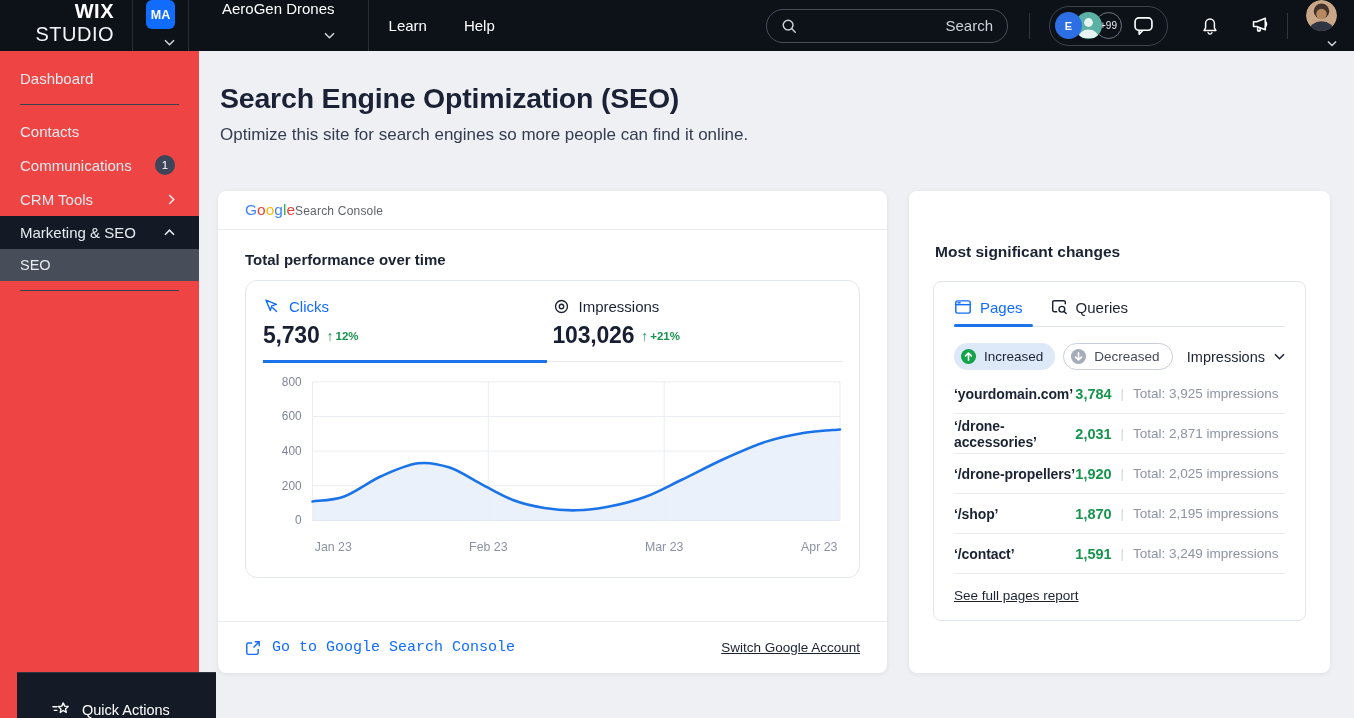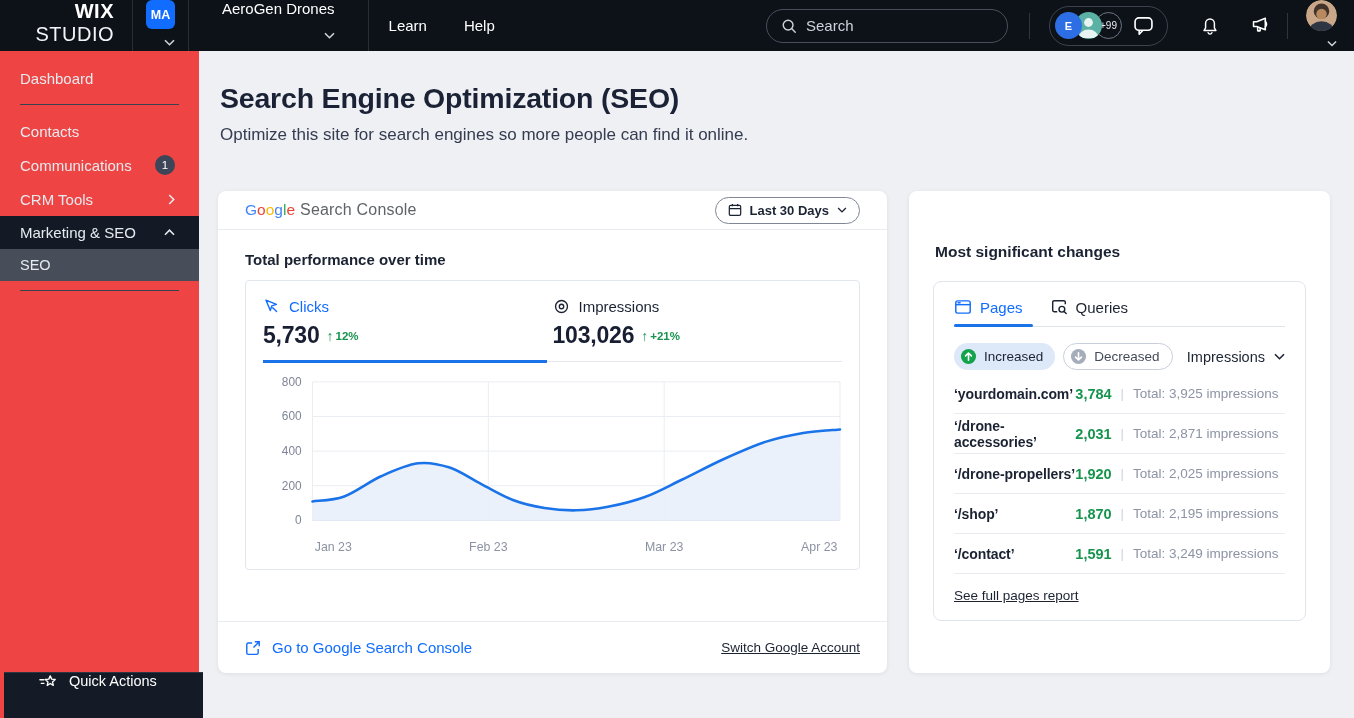--- a/index.html
+++ b/index.html
@@ -13,76 +13,76 @@
   .logo-seg { padding:0 18px; width:133px; }
   .logo-wix { font-size:20px; font-weight:800; letter-spacing:.5px; }
   .logo-studio { font-size:20px; font-weight:300; letter-spacing:.5px; margin-left:3px; color:#f2f4f7; }
   .acct-seg { padding:0 13px; gap:10px; }
   .ma-badge { width:29px; height:29px; border-radius:6px; background:#116dff; color:#fff; font-size:12.5px; font-weight:700; display:flex; align-items:center; justify-content:center; }
   .site-seg { padding:0 33px; gap:15px; font-size:15px; }
   .nav-links { display:flex; gap:37px; padding:0 0 0 20px; font-size:15px;text-align:center; }
   .nav-link { cursor:pointer; }
   .tb-spacer { flex:1; }
   .search-pill { width:242px; height:34px; border:1.5px solid #49505d; border-radius:17px; display:flex; align-items:center; padding:0 14px; gap:9px; margin-right:21px; background:transparent; }
-  .search-pill input { background:transparent; border:none; outline:none; color:#e7eaef; font-size:15px; width:100%; font-family:"Liberation Sans",sans-serif; }
+  .search-pill input { background:transparent; border:none; outline:none; color:#e7eaef; font-size:15px; width:100%; font-family:"Liberation Sans",sans-serif;text-align:right; }
   .search-pill input::placeholder { color:#cdd3dc; }
   .tb-divider { width:1px; height:26px; background:#2d3442; }
   .people-pill { height:40px; border:1.5px solid #3c434f; border-radius:20px; display:flex; align-items:center; padding:0 12px 0 5px; margin:0 17px 0 19px; gap:0; }
   .av { width:27px; height:27px; border-radius:50%; display:flex; align-items:center; justify-content:center; font-size:11px; font-weight:700; }
   .av-e { background:#2e6ee4; z-index:3; }
   .av-teal { background:#5bb2a4; margin-left:-7px; z-index:2; overflow:hidden; }
   .av-count { border:1.5px solid #6e7684; background:transparent; margin-left:-7px; z-index:1; font-size:10px; font-weight:400; color:#e8ebf0; }
   .chat-icon { margin-left:10px; }
   .tb-icon { margin:0 14px; cursor:pointer; }
   .profile-seg { padding:0 17px 0 18px; gap:9px; }
   .profile-avatar { width:31px; height:31px; border-radius:50%; overflow:hidden; }
 
   
   .sidebar { position:absolute; left:0; top:51px; width:199px; height:667px; background:#ef4444; color:#e7eaef; z-index:20; }
   .sb-item { height:34px; display:flex; align-items:center; justify-content:space-between; padding:0 24px 0 20px; font-size:15px; cursor:pointer; }
   .sb-item:first-child { margin-top:10px; }
   .sb-div { height:1px; background:#3a4150; margin:9px 20px; }
   .sb-badge { width:20px; height:20px; border-radius:50%; background:#3d4658; color:#fff; font-size:11.5px; display:flex; align-items:center; justify-content:center; }
   .sb-marketing { background:#131a26; height:33px; }
   .sb-sub { background:#474d59; height:32px; padding-left:20px; font-size:14.5px; justify-content:flex-start; }
-  .quick-actions { position:absolute; left:4px; bottom:0; width:199px; height:46px; background:#151b26; border-top:1px solid #2e3542; display:flex; align-items:flex-start; gap:11px; padding-left:34px; font-size:14.5px; color:#fff; cursor:pointer; }
+  .quick-actions { position:absolute; left:17px; bottom:0; width:199px; height:46px; background:#151b26; border-top:1px solid #2e3542; display:flex; align-items:flex-end; gap:11px; padding-left:34px; font-size:14.5px; color:#fff; cursor:pointer; }
 
   
   .main { position:absolute; left:199px; top:51px; width:1155px; height:667px; background:#eef0f4; }
   .page-title { position:absolute; left:21px; top:31px; font-size:28.5px; font-weight:700; color:#1b2236; letter-spacing:-.2px; }
   .page-subtitle { position:absolute; left:21px; top:74px; font-size:17px; color:#353c50; }
 
   .card { position:absolute; background:#fff; border-radius:8px; box-shadow:0 1px 4px rgba(22,29,41,.08); }
   .card-left { left:19px; top:140px; width:669px; height:482px; }
   .card-right { left:710px; top:140px; width:421px; height:482px; }
 
   
   .gsc-header { height:39px; display:flex; align-items:center; justify-content:space-between; padding:0 27px; border-bottom:1px solid #e9ecf1; }
   .gsc-logo { font-size:15.5px; display:flex; align-items:baseline; }
   .gl { font-weight:400; }
   .c-blue{color:#4285F4}.c-red{color:#EA4335}.c-yellow{color:#FBBC05}.c-green{color:#34A853}
-  .gsc-name { color:#5f6368; margin-left:5px; letter-spacing:.2px; font-size:16px; }
+  .gsc-name { color:#5f6368; letter-spacing:.2px; font-size:12px; }
   .range-btn { border:1px solid #7f8795; border-radius:16px; height:27px; display:flex; align-items:center; gap:8px; padding:0 12px; font-size:13px; font-weight:700; color:#1b2333; cursor:pointer; background:#fff; }
   .section-title { margin:21px 27px 12px; font-size:15px; font-weight:700; color:#1b2333; }
-  .chart-card { margin:0 27px; border:1px solid #e2e6ed; border-radius:4px; padding:17px 17px 12px; }
+  .chart-card { margin:0 27px; border:1px solid #e2e6ed; border-radius:12px; padding:17px 17px 20px; }
   .metrics { display:flex; }
   .metric { width:50%; cursor:pointer; }
   .metric-label { display:flex; align-items:center; gap:9px; font-size:15px; }
   .metric-clicks .metric-label { color:#116dff; font-weight:400; }
   .metric-impr .metric-label { color:#1b2333; }
   .metric-value-row { display:flex; align-items:center; gap:7px; margin-top:7px; }
   .metric-value { font-size:23px; font-weight:700; color:#181f33; letter-spacing:-.2px; }
   .delta { color:#16944e; font-size:11.5px; font-weight:700; display:flex; align-items:center; gap:2px; }
   .delta .arrow { font-size:14px; font-weight:400; }
   .indicator { display:flex; align-items:center; margin-top:11px; }
   .ind-blue { width:49%; height:3px; background:#1a73e8; }
   .ind-gray { flex:1; height:1.5px; background:#e5e8ee; }
   .chart-svg { width:100%; height:186px; margin-top:8px; display:block; }
   .gsc-footer { position:absolute; left:0; right:0; bottom:0; height:52px; border-top:1px solid #e9ecf1; display:flex; align-items:center; justify-content:space-between; padding:0 27px; }
-  .gsc-link { display:flex; align-items:center; gap:11px; color:#116dff; font-size:15px; cursor:pointer; }
+  .gsc-link { display:flex; align-items:center; gap:11px; color:#116dff; font-size:15px; cursor:pointer;font-family:Liberation Mono, monospace; }
   .switch-link { font-size:13.5px; color:#1b2333; text-decoration:underline; cursor:pointer; }
 
   
   .changes-title { margin:52px 26px 20px; font-size:15.5px; font-weight:700; color:#1b2333; }
   .changes-card { margin:0 24px; border:1px solid #e0e5ec; border-radius:8px; padding:16px 20px 16px; }
   .tabs { display:flex; gap:27px; }
   .tab { display:flex; align-items:center; gap:8px; font-size:15px; cursor:pointer; padding-bottom:11px; }
   .tab-pages { color:#116dff; }
   .tab-queries { color:#1b2333; }
   .tab-line { position:relative; height:3px; margin-top:-3px; }
@@ -238,34 +238,20 @@
     <div class="gsc-header">
       <div class="gsc-logo">
         <span class="gl c-blue">G</span>
         <span class="gl c-red">o</span>
         <span class="gl c-yellow">o</span>
         <span class="gl c-blue">g</span>
         <span class="gl c-green">l</span>
         <span class="gl c-red">e</span>
         <span class="gsc-name">Search Console</span>
       </div>
-      <button class="range-btn">
-        <span class="icon">
-          <svg width="14" height="14" viewBox="0 0 16 16">
-              <rect x="1.5" y="2.8" width="13" height="11.4" rx="1.6" fill="none" stroke="#1b2333" stroke-width="1.4"></rect>
-              <path d="M1.5 6.4 h13 M5 1.2 v2.6 M11 1.2 v2.6" stroke="#1b2333" stroke-width="1.4"></path>
-            </svg>
-        </span>
-        <span>Last 30 Days</span>
-        <span class="icon">
-          <svg width="10" height="6" viewBox="0 0 11 7">
-              <path d="M1 1.2 5.5 5.7 10 1.2" fill="none" stroke="#1b2333" stroke-width="1.6"></path>
-            </svg>
-        </span>
-      </button>
     </div>
 
     <div class="section-title">Total performance over time</div>
 
     <div class="chart-card">
       <div class="metrics">
         <div class="metric metric-clicks">
           <div class="metric-label">
             <span class="icon">
               <svg width="17" height="17" viewBox="0 0 20 20">

